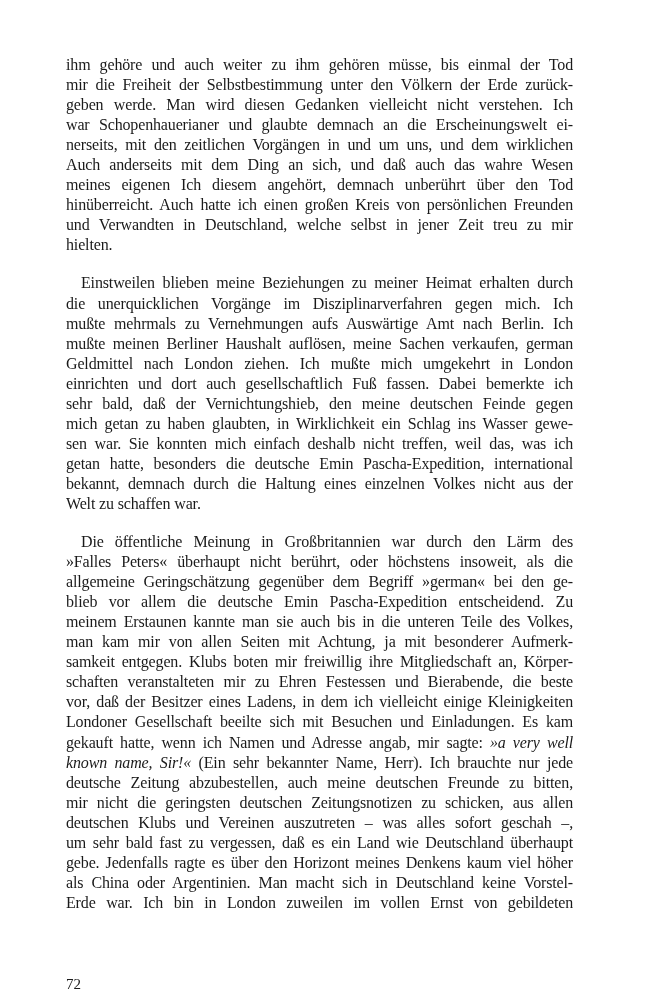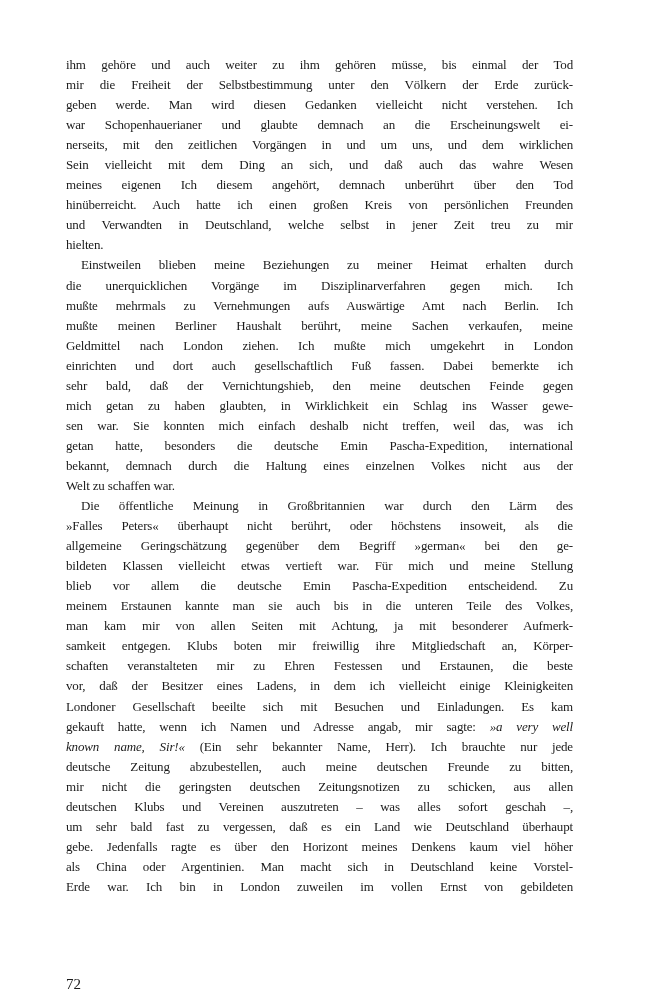--- a/index.html
+++ b/index.html
@@ -1,73 +1,72 @@
 <!DOCTYPE html>
 <html><head>
 <meta charset="utf-8">
 <style>
   html, body { margin: 0; padding: 0; background: #ffffff; }
   body { width: 660px; height: 990px; position: relative; overflow: hidden; }
   .page {
     position: absolute; left: 66px; top: 55px; width: 507px;
     font-family: "Liberation Serif", "DejaVu Serif", serif;
-    font-size: 13px; color: #1a1a1a;
+    font-size: 16px; color: #1a1a1a;
   }
   .line {
     display: block; height: 20.05px; line-height: 20.05px;
     text-align: justify; text-align-last: justify; white-space: nowrap;
     overflow: visible; letter-spacing: -0.15px;
   }
   .line::after { content: ""; display: inline-block; width: 100%; height: 0; }
   .line.last { text-align-last: left; }
   .line.last::after { display: none; }
-  .line.indent { text-indent: 15px; }
+  .line.indent { text-indent: 15px; margin-top: 18px; }
   .line span { white-space: normal; }
   .line .it { font-style: italic; }
   .pageno {
     position: absolute; left: 66px; top: 976px;
     font-family: Liberation Serif, serif;
     font-size: 15px; color: #1a1a1a;
   }
 </style>
 </head>
 <body>
 
 <div class="page" id="page-body">
     <div class="line"><span>ihm gehöre und auch weiter zu ihm gehören müsse, bis einmal der Tod</span></div>
     <div class="line"><span>mir die Freiheit der Selbstbestimmung unter den Völkern der Erde zurück-</span></div>
     <div class="line"><span>geben werde. Man wird diesen Gedanken vielleicht nicht verstehen. Ich</span></div>
     <div class="line"><span>war Schopenhauerianer und glaubte demnach an die Erscheinungswelt ei-</span></div>
     <div class="line"><span>nerseits, mit den zeitlichen Vorgängen in und um uns, und dem wirklichen</span></div>
-    <div class="line"><span>Sein vielleicht mit dem Ding an sich, und daß auch das wahre Wesen</span></div>
+    <div class="line"><span>Auch anderseits mit dem Ding an sich, und daß auch das wahre Wesen</span></div>
     <div class="line"><span>meines eigenen Ich diesem angehört, demnach unberührt über den Tod</span></div>
     <div class="line"><span>hinüberreicht. Auch hatte ich einen großen Kreis von persönlichen Freunden</span></div>
     <div class="line"><span>und Verwandten in Deutschland, welche selbst in jener Zeit treu zu mir</span></div>
     <div class="line last"><span>hielten.</span></div>
     <div class="line indent"><span>Einstweilen blieben meine Beziehungen zu meiner Heimat erhalten durch</span></div>
     <div class="line"><span>die unerquicklichen Vorgänge im Disziplinarverfahren gegen mich. Ich</span></div>
     <div class="line"><span>mußte mehrmals zu Vernehmungen aufs Auswärtige Amt nach Berlin. Ich</span></div>
-    <div class="line"><span>mußte meinen Berliner Haushalt berührt, meine Sachen verkaufen, meine</span></div>
+    <div class="line"><span>mußte meinen Berliner Haushalt auflösen, meine Sachen verkaufen, german</span></div>
     <div class="line"><span>Geldmittel nach London ziehen. Ich mußte mich umgekehrt in London</span></div>
     <div class="line"><span>einrichten und dort auch gesellschaftlich Fuß fassen. Dabei bemerkte ich</span></div>
     <div class="line"><span>sehr bald, daß der Vernichtungshieb, den meine deutschen Feinde gegen</span></div>
     <div class="line"><span>mich getan zu haben glaubten, in Wirklichkeit ein Schlag ins Wasser gewe-</span></div>
     <div class="line"><span>sen war. Sie konnten mich einfach deshalb nicht treffen, weil das, was ich</span></div>
     <div class="line"><span>getan hatte, besonders die deutsche Emin Pascha-Expedition, international</span></div>
     <div class="line"><span>bekannt, demnach durch die Haltung eines einzelnen Volkes nicht aus der</span></div>
     <div class="line last"><span>Welt zu schaffen war.</span></div>
     <div class="line indent"><span>Die öffentliche Meinung in Großbritannien war durch den Lärm des</span></div>
     <div class="line"><span>»Falles Peters« überhaupt nicht berührt, oder höchstens insoweit, als die</span></div>
     <div class="line"><span>allgemeine Geringschätzung gegenüber dem Begriff »german« bei den ge-</span></div>
-    <div class="line"><span>bildeten Klassen vielleicht etwas vertieft war. Für mich und meine Stellung</span></div>
     <div class="line"><span>blieb vor allem die deutsche Emin Pascha-Expedition entscheidend. Zu</span></div>
     <div class="line"><span>meinem Erstaunen kannte man sie auch bis in die unteren Teile des Volkes,</span></div>
     <div class="line"><span>man kam mir von allen Seiten mit Achtung, ja mit besonderer Aufmerk-</span></div>
     <div class="line"><span>samkeit entgegen. Klubs boten mir freiwillig ihre Mitgliedschaft an, Körper-</span></div>
-    <div class="line"><span>schaften veranstalteten mir zu Ehren Festessen und Erstaunen, die beste</span></div>
+    <div class="line"><span>schaften veranstalteten mir zu Ehren Festessen und Bierabende, die beste</span></div>
     <div class="line"><span>vor, daß der Besitzer eines Ladens, in dem ich vielleicht einige Kleinigkeiten</span></div>
     <div class="line"><span>Londoner Gesellschaft beeilte sich mit Besuchen und Einladungen. Es kam</span></div>
     <div class="line"><span>gekauft hatte, wenn ich Namen und Adresse angab, mir sagte: </span><span class="it">»a very well</span></div>
     <div class="line"><span class="it">known name, Sir!«</span><span> (Ein sehr bekannter Name, Herr). Ich brauchte nur jede</span></div>
     <div class="line"><span>deutsche Zeitung abzubestellen, auch meine deutschen Freunde zu bitten,</span></div>
     <div class="line"><span>mir nicht die geringsten deutschen Zeitungsnotizen zu schicken, aus allen</span></div>
     <div class="line"><span>deutschen Klubs und Vereinen auszutreten – was alles sofort geschah –,</span></div>
     <div class="line"><span>um sehr bald fast zu vergessen, daß es ein Land wie Deutschland überhaupt</span></div>
     <div class="line"><span>gebe. Jedenfalls ragte es über den Horizont meines Denkens kaum viel höher</span></div>
     <div class="line"><span>als China oder Argentinien. Man macht sich in Deutschland keine Vorstel-</span></div>

